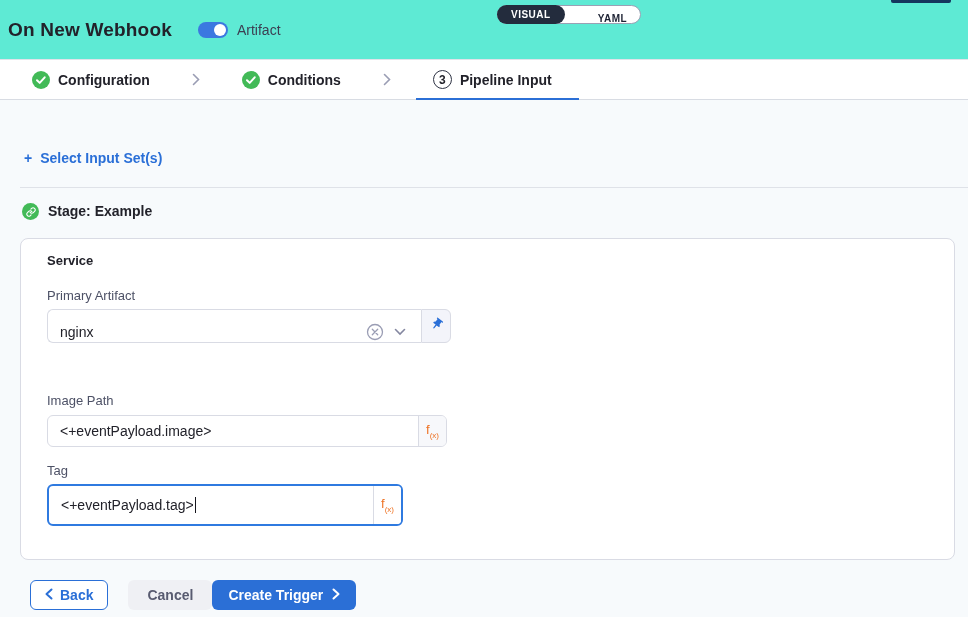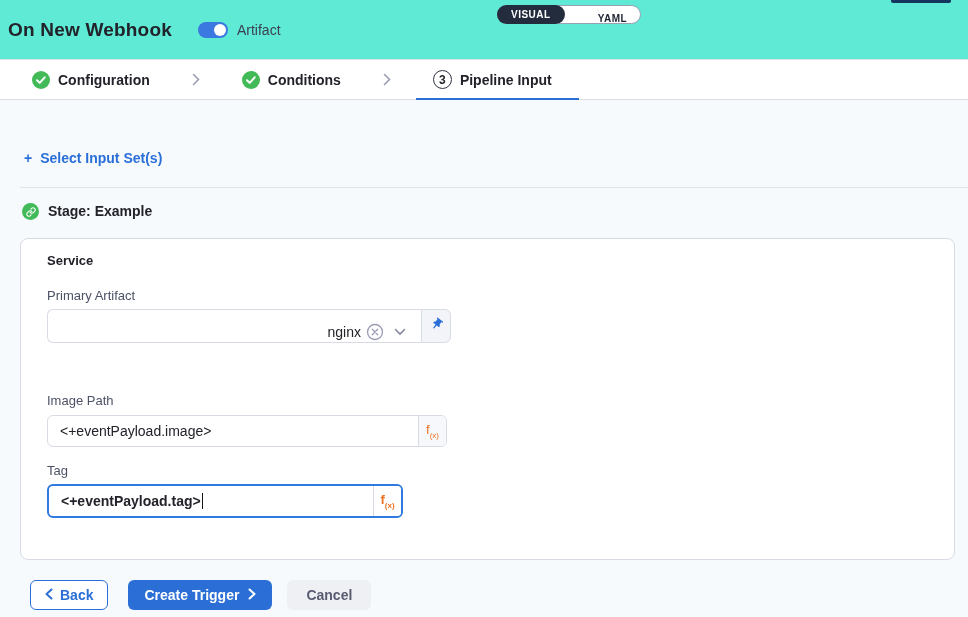--- a/index.html
+++ b/index.html
@@ -52,29 +52,29 @@
   .card { position:absolute; top:138px; left:20px; width:935px; height:322px;
     background:#fff; border:1px solid #d9dbe4; border-radius:8px; padding:14px 26px; }
   .section-title { font-size:13px; font-weight:700; color:#22222a; }
   .field-label { font-size:13px; color:#4d5166; }
   .lbl-artifact { margin-top:20px; }
   .lbl-image { margin-top:50px; }
   .lbl-tag { margin-top:16px; }
   
   .combo-row { margin-top:6px; width:404px; height:34px; display:flex; }
   .combo { flex:1; background:#fff; border:1px solid #d9dbe4; border-right:none;
-    border-radius:6px 0 0 6px; display:flex; align-items:center; padding:12px 10px 0 12px; cursor:pointer;text-align:right; }
+    border-radius:6px 0 0 6px; display:flex; align-items:center; padding:12px 10px 0 12px; cursor:pointer; }
   .combo-value { font-size:14px; color:#22222a; flex:1; }
   .combo .icon-btn { display:flex; align-items:center; padding:0 5px; cursor:pointer; }
   .pin-btn { width:30px; background:#f3f4fa; border:1px solid #d9dbe4;
     border-radius:0 6px 6px 0; display:flex; align-items:center; justify-content:center; cursor:pointer; }
   
   .expr-row { display:flex; background:#fff; border:1px solid #d9dbe4; border-radius:6px; overflow:hidden; }
   .expr-row.image { margin-top:7px; width:400px; height:32px; }
-  .expr-row.tag { margin-top:6px; width:356px; height:34px; border:2px solid #2f7ae0;font-weight:bold; }
+  .expr-row.tag { margin-top:6px; width:356px; height:42px; border:2px solid #2f7ae0; }
   .expr-text { flex:1; display:flex; align-items:center; padding:0 12px;
     font-size:14px; color:#22222a; white-space:nowrap; overflow:hidden; }
   .caret { display:inline-block; width:1.5px; height:16px; background:#15151c; margin-left:1px; }
   .fx-btn { width:28px; flex:none; display:flex; align-items:center; justify-content:center;
     border-left:1px solid #d9dbe4; color:#ee7223; cursor:pointer;
     font-size:13px; line-height:1; }
   .expr-row.image .fx-btn { background:#f7f8fb; }
   .expr-row.tag .fx-btn { background:#fff; }
   .fx-btn sub { font-size:8px; }
   
@@ -210,25 +210,25 @@
 
   <div class="footer">
     <div class="btn btn-back">
       <span>
         <svg width="8" height="12" viewBox="0 0 8 12">
             <path d="M6.5 1.5l-5 4.5 5 4.5" stroke="#2a6fd7" stroke-width="2" fill="none" stroke-linecap="round" stroke-linejoin="round"></path>
           </svg>
       </span>
       <span>Back</span>
     </div>
+    <div class="btn btn-cancel">
+      <span>Cancel</span>
+    </div>
     <div class="btn btn-create">
       <span>Create Trigger</span>
       <span>
         <svg width="8" height="12" viewBox="0 0 8 12">
             <path d="M1.5 1.5l5 4.5-5 4.5" stroke="#ffffff" stroke-width="2" fill="none" stroke-linecap="round" stroke-linejoin="round"></path>
           </svg>
       </span>
     </div>
-    <div class="btn btn-cancel">
-      <span>Cancel</span>
-    </div>
   </div>
 </div>
 
 </body></html>

